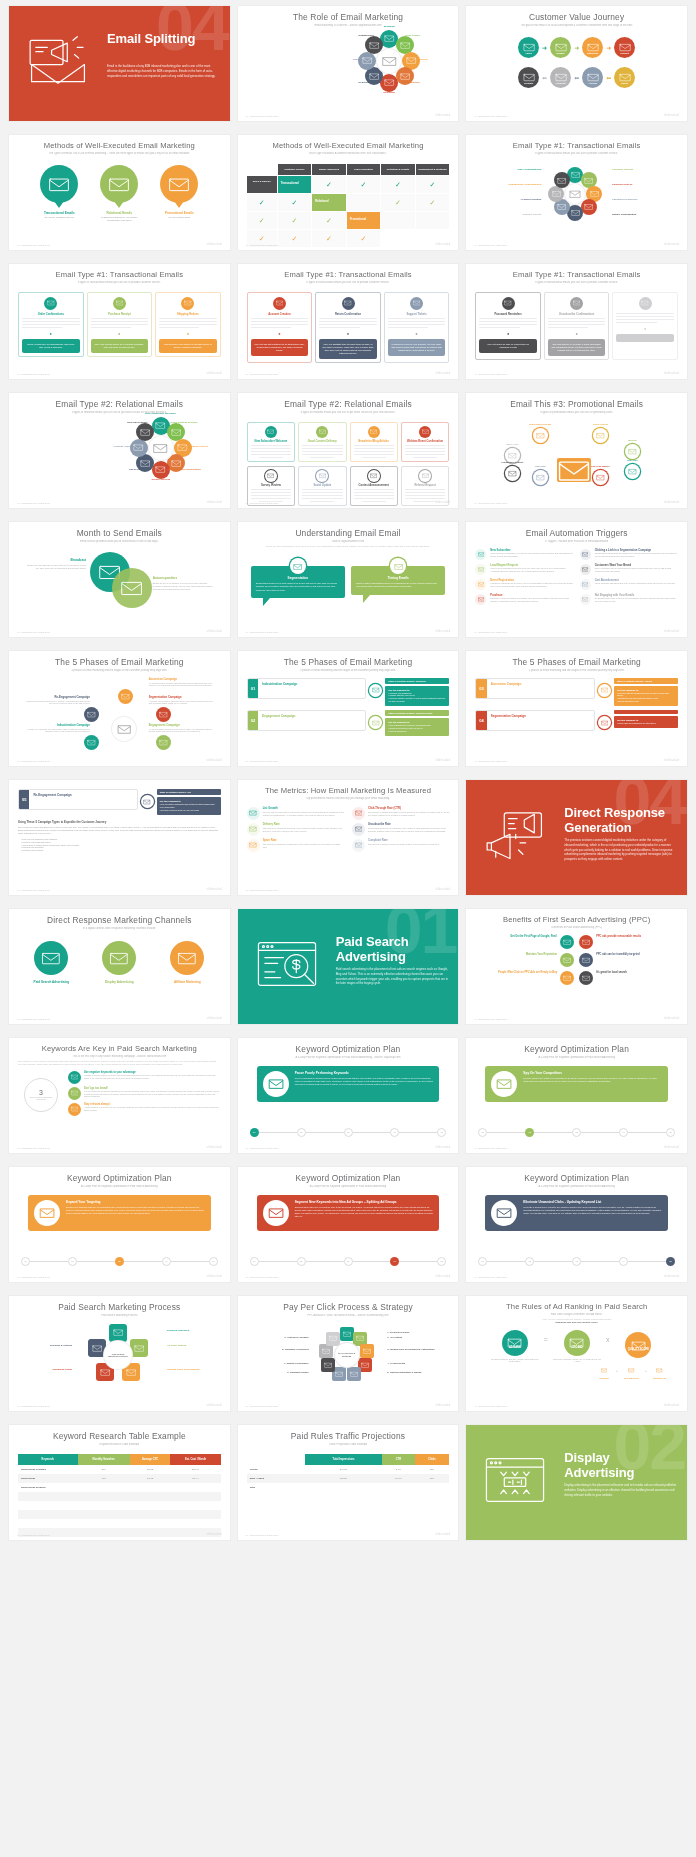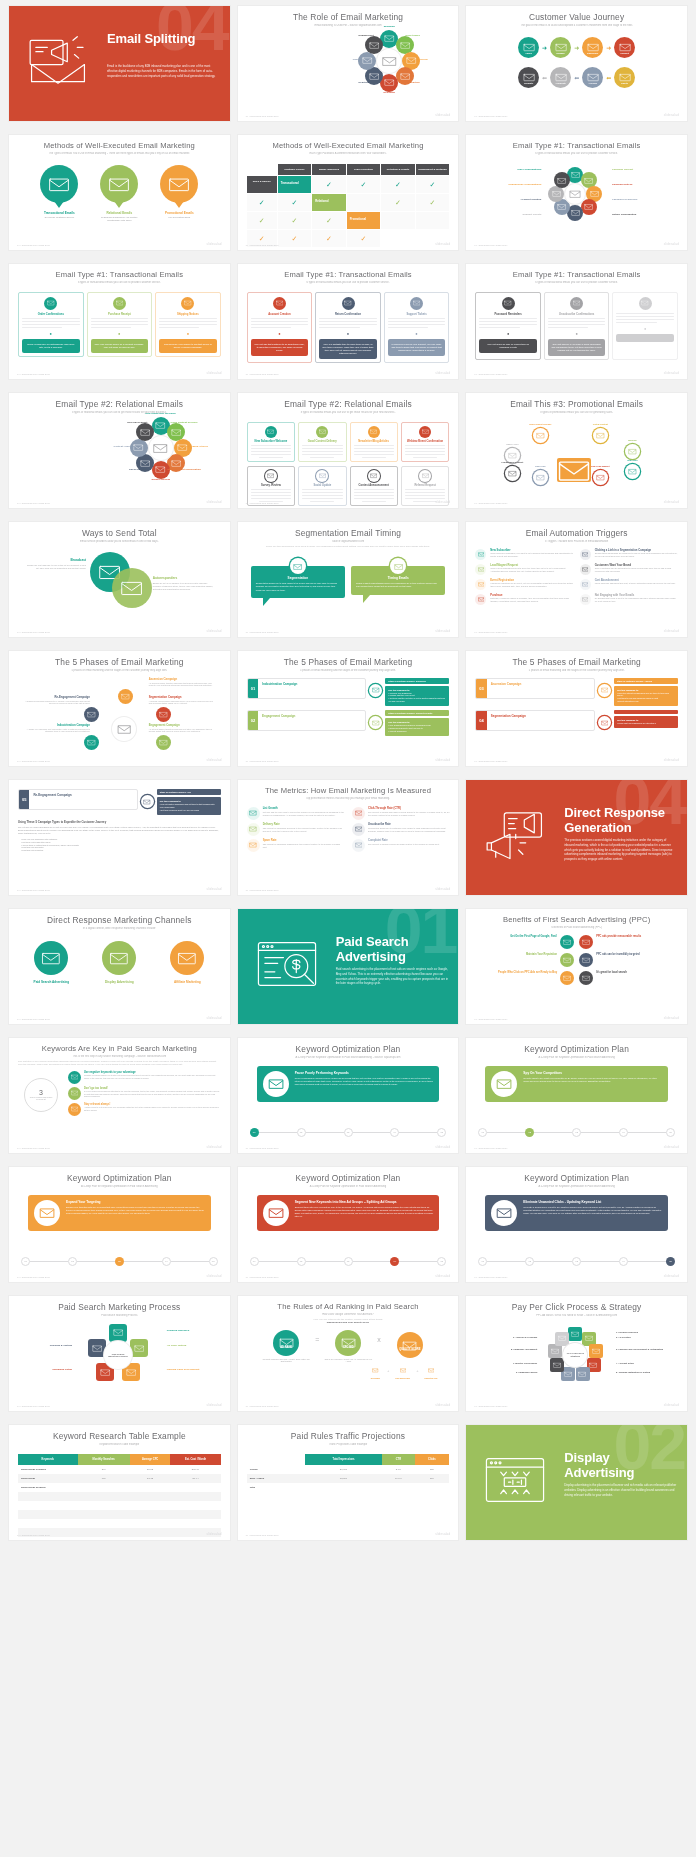--- a/index.html
+++ b/index.html
@@ -915,21 +915,21 @@
           </div>
         </div>
         <div class="s-foot">
     <span>04 | slidesalad.com Class 2019</span>
     <span class="wm">slidesalad</span>
         </div>
       </div>
     </div>
     <div class="slide">
       <div class="inner">
-        <div class="s-title">Ways to Send Total</div>
+        <div class="s-title">Month to Send Emails</div>
   <div class="s-sub">Email service providers allow you to send emails in one of two ways.</div>
         <div class="venn">
     <div class="circ ic" style="position:absolute;left:72px;top:4px;width:40px;height:40px;background:#17a28b">
             <svg viewBox="0 0 40 30">
               <path class="wstroke" d="M3 8l17 12L37 8"></path>
               <rect class="wstroke" x="3" y="6" width="34" height="21" rx="1"></rect>
             </svg>
           </div>
     <div class="circ ic" style="position:absolute;left:94px;top:20px;width:40px;height:40px;background:#9cc05d;opacity:.9">
             <svg viewBox="0 0 40 30">
@@ -947,21 +947,21 @@
           </div>
   </div>
         <div class="s-foot">
     <span>04 | slidesalad.com Class 2019</span>
     <span class="wm">slidesalad</span>
         </div>
       </div>
     </div>
     <div class="slide">
       <div class="inner">
-        <div class="s-title">Segmentation Email Timing</div>
+        <div class="s-title">Understanding Email Email</div>
   <div class="s-sub">Source: digitalmarketer.com</div>
         <div class="s-sub2">There are two approaches you'll need to make your subscribers excited about getting your emails and you want to make them open and engage with them.</div>
         <div style="display:flex;gap:6px;margin-top:10px;padding:0 4px">
           <div style="flex:1;position:relative">
       <div class="circ ic" style="width:16px;height:16px;background:#fff;box-shadow:0 0 0 1.4px #17a28b;margin:0 auto -8px;position:relative;z-index:2">
               <svg viewBox="0 0 40 30" style="width:58%">
                 <path d="M3 8l17 12L37 8M3 6h34v21H3z" fill="none" stroke="#17a28b" stroke-width="2"></path>
               </svg>
             </div>
       <div style="background:#17a28b;border-radius:2px;padding:10px 5px 6px;color:#fff">
@@ -1842,20 +1842,96 @@
           <div class="circ" style="position:absolute;left:86px;top:20px;width:28px;height:28px;background:#fff;box-shadow:0 0 0 1px #eee;display:flex;align-items:center;justify-content:center;text-align:center;font-size:2.2px;font-weight:700;color:#6b6b6e;padding:3px">Paid Search Marketing Process</div>
         </div>
         <div class="s-foot">
     <span>04 | slidesalad.com Class 2019</span>
     <span class="wm">slidesalad</span>
         </div>
       </div>
     </div>
     <div class="slide">
       <div class="inner">
+        <div class="s-title">Pay Per Click Process &amp; Strategy</div>
+  <div class="s-sub">PPC Ad Basics: What You Need to Know – Source: b2bmarketing.com</div>
+        <div style="position:relative;height:72px;margin-top:3px">
+          <div class="ic" style="position:absolute;left:93px;top:6px;width:14px;height:14px;background:#17a28b;border-radius:2px">
+            <svg viewBox="0 0 40 30">
+              <path class="wstroke" d="M3 8l17 12L37 8"></path>
+              <rect class="wstroke" x="3" y="6" width="34" height="21" rx="1"></rect>
+            </svg>
+          </div>
+          <div style="position:absolute;right:2px;text-align:left;top:10px;width:60px;font-size:2.2px;font-weight:700;color:#58585b">1. Keyword Research</div>
+          <div class="ic" style="position:absolute;left:106.49853980341733px;top:10.913066694501463px;width:14px;height:14px;background:#9cc05d;border-radius:2px">
+            <svg viewBox="0 0 40 30">
+              <path class="wstroke" d="M3 8l17 12L37 8"></path>
+              <rect class="wstroke" x="3" y="6" width="34" height="21" rx="1"></rect>
+            </svg>
+          </div>
+          <div style="position:absolute;right:2px;text-align:left;top:14.913066694501463px;width:60px;font-size:2.2px;font-weight:700;color:#58585b">2. Ad Creation</div>
+          <div class="ic" style="position:absolute;left:113.68096281325637px;top:23.353388268994465px;width:14px;height:14px;background:#f2a03d;border-radius:2px">
+            <svg viewBox="0 0 40 30">
+              <path class="wstroke" d="M3 8l17 12L37 8"></path>
+              <rect class="wstroke" x="3" y="6" width="34" height="21" rx="1"></rect>
+            </svg>
+          </div>
+          <div style="position:absolute;right:2px;text-align:left;top:27.353388268994465px;width:60px;font-size:2.2px;font-weight:700;color:#58585b">3. Landing Page Development &amp; Optimization</div>
+          <div class="ic" style="position:absolute;left:111.18653347947321px;top:37.5px;width:14px;height:14px;background:#cf4931;border-radius:2px">
+            <svg viewBox="0 0 40 30">
+              <path class="wstroke" d="M3 8l17 12L37 8"></path>
+              <rect class="wstroke" x="3" y="6" width="34" height="21" rx="1"></rect>
+            </svg>
+          </div>
+          <div style="position:absolute;right:2px;text-align:left;top:41.5px;width:60px;font-size:2.2px;font-weight:700;color:#58585b">4. Account Setup</div>
+          <div class="ic" style="position:absolute;left:100.18242300983904px;top:46.733545036504076px;width:14px;height:14px;background:#8b9bb0;border-radius:2px">
+            <svg viewBox="0 0 40 30">
+              <path class="wstroke" d="M3 8l17 12L37 8"></path>
+              <rect class="wstroke" x="3" y="6" width="34" height="21" rx="1"></rect>
+            </svg>
+          </div>
+          <div style="position:absolute;right:2px;text-align:left;top:50.733545036504076px;width:60px;font-size:2.2px;font-weight:700;color:#58585b">5. Tracking Installation &amp; Testing</div>
+          <div class="ic" style="position:absolute;left:85.81757699016096px;top:46.733545036504076px;width:14px;height:14px;background:#8b9bb0;border-radius:2px">
+            <svg viewBox="0 0 40 30">
+              <path class="wstroke" d="M3 8l17 12L37 8"></path>
+              <rect class="wstroke" x="3" y="6" width="34" height="21" rx="1"></rect>
+            </svg>
+          </div>
+          <div style="position:absolute;left:2px;text-align:right;top:50.733545036504076px;width:60px;font-size:2.2px;font-weight:700;color:#58585b">6. Campaign Launch</div>
+          <div class="ic" style="position:absolute;left:74.81346652052679px;top:37.5px;width:14px;height:14px;background:#4e4e51;border-radius:2px">
+            <svg viewBox="0 0 40 30">
+              <path class="wstroke" d="M3 8l17 12L37 8"></path>
+              <rect class="wstroke" x="3" y="6" width="34" height="21" rx="1"></rect>
+            </svg>
+          </div>
+          <div style="position:absolute;left:2px;text-align:right;top:41.5px;width:60px;font-size:2.2px;font-weight:700;color:#58585b">7. Monitor Performance</div>
+          <div class="ic" style="position:absolute;left:72.31903718674363px;top:23.35338826899446px;width:14px;height:14px;background:#b6b6b8;border-radius:2px">
+            <svg viewBox="0 0 40 30">
+              <path class="wstroke" d="M3 8l17 12L37 8"></path>
+              <rect class="wstroke" x="3" y="6" width="34" height="21" rx="1"></rect>
+            </svg>
+          </div>
+          <div style="position:absolute;left:2px;text-align:right;top:27.35338826899446px;width:60px;font-size:2.2px;font-weight:700;color:#58585b">8. Campaign Assessment</div>
+          <div class="ic" style="position:absolute;left:79.50146019658267px;top:10.913066694501463px;width:14px;height:14px;background:#cfcfd1;border-radius:2px">
+            <svg viewBox="0 0 40 30">
+              <path class="wstroke" d="M3 8l17 12L37 8"></path>
+              <rect class="wstroke" x="3" y="6" width="34" height="21" rx="1"></rect>
+            </svg>
+          </div>
+          <div style="position:absolute;left:2px;text-align:right;top:14.913066694501463px;width:60px;font-size:2.2px;font-weight:700;color:#58585b">9. Analysis &amp; Feedback</div>
+          <div class="circ" style="position:absolute;left:88px;top:22px;width:24px;height:24px;background:#fff;box-shadow:0 0 0 1px #e8e8e8;display:flex;align-items:center;justify-content:center;text-align:center;font-size:2.4px;font-weight:700;color:#6b6b6e;padding:2px">PPC Process &amp; Strategy</div>
+        </div>
+        <div class="s-foot">
+    <span>04 | slidesalad.com Class 2019</span>
+    <span class="wm">slidesalad</span>
+        </div>
+      </div>
+    </div>
+    <div class="slide">
+      <div class="inner">
         <div class="s-title sm">The Rules of Ad Ranking in Paid Search</div>
   <div class="s-sub">How Does Google Determine Your Ad Rank?</div>
         <div class="s-sub2">Here you are entered into the auction, Google looks at two things:<br><b style="color:#6b6b6e">Maximum Bid and your Quality Score</b></div>
   <div style="display:flex;align-items:center;justify-content:center;gap:5px;margin-top:5px">
           <div style="text-align:center;width:48px">
       <div class="circ ic" style="width:26px;height:26px;background:#17a28b;margin:0 auto 2px">
               <svg viewBox="0 0 40 30">
                 <path class="wstroke" d="M3 8l17 12L37 8"></path>
                 <rect class="wstroke" x="3" y="6" width="34" height="21" rx="1"></rect>
               </svg>
@@ -1906,96 +1982,20 @@
           </div>
           <div style="font-size:4px;color:#c5c5c8;margin-top:3px">+</div>
           <div style="text-align:center">
       <div class="ic" style="width:11px;height:11px;margin:0 auto">
         <svg viewBox="0 0 40 30">
                 <path d="M3 8l17 12L37 8M3 6h34v21H3z" fill="none" stroke="#f2a03d" stroke-width="2.4"></path>
               </svg>
             </div>
       <div style="font-size:1.9px;font-weight:700;color:#f2a03d;margin-top:1px">Expected CTR</div>
           </div>
-        </div>
-        <div class="s-foot">
-    <span>04 | slidesalad.com Class 2019</span>
-    <span class="wm">slidesalad</span>
-        </div>
-      </div>
-    </div>
-    <div class="slide">
-      <div class="inner">
-        <div class="s-title">Pay Per Click Process &amp; Strategy</div>
-  <div class="s-sub">PPC Ad Basics: What You Need to Know – Source: b2bmarketing.com</div>
-        <div style="position:relative;height:72px;margin-top:3px">
-          <div class="ic" style="position:absolute;left:93px;top:6px;width:14px;height:14px;background:#17a28b;border-radius:2px">
-            <svg viewBox="0 0 40 30">
-              <path class="wstroke" d="M3 8l17 12L37 8"></path>
-              <rect class="wstroke" x="3" y="6" width="34" height="21" rx="1"></rect>
-            </svg>
-          </div>
-          <div style="position:absolute;right:2px;text-align:left;top:10px;width:60px;font-size:2.2px;font-weight:700;color:#58585b">1. Keyword Research</div>
-          <div class="ic" style="position:absolute;left:106.49853980341733px;top:10.913066694501463px;width:14px;height:14px;background:#9cc05d;border-radius:2px">
-            <svg viewBox="0 0 40 30">
-              <path class="wstroke" d="M3 8l17 12L37 8"></path>
-              <rect class="wstroke" x="3" y="6" width="34" height="21" rx="1"></rect>
-            </svg>
-          </div>
-          <div style="position:absolute;right:2px;text-align:left;top:14.913066694501463px;width:60px;font-size:2.2px;font-weight:700;color:#58585b">2. Ad Creation</div>
-          <div class="ic" style="position:absolute;left:113.68096281325637px;top:23.353388268994465px;width:14px;height:14px;background:#f2a03d;border-radius:2px">
-            <svg viewBox="0 0 40 30">
-              <path class="wstroke" d="M3 8l17 12L37 8"></path>
-              <rect class="wstroke" x="3" y="6" width="34" height="21" rx="1"></rect>
-            </svg>
-          </div>
-          <div style="position:absolute;right:2px;text-align:left;top:27.353388268994465px;width:60px;font-size:2.2px;font-weight:700;color:#58585b">3. Landing Page Development &amp; Optimization</div>
-          <div class="ic" style="position:absolute;left:111.18653347947321px;top:37.5px;width:14px;height:14px;background:#cf4931;border-radius:2px">
-            <svg viewBox="0 0 40 30">
-              <path class="wstroke" d="M3 8l17 12L37 8"></path>
-              <rect class="wstroke" x="3" y="6" width="34" height="21" rx="1"></rect>
-            </svg>
-          </div>
-          <div style="position:absolute;right:2px;text-align:left;top:41.5px;width:60px;font-size:2.2px;font-weight:700;color:#58585b">4. Account Setup</div>
-          <div class="ic" style="position:absolute;left:100.18242300983904px;top:46.733545036504076px;width:14px;height:14px;background:#8b9bb0;border-radius:2px">
-            <svg viewBox="0 0 40 30">
-              <path class="wstroke" d="M3 8l17 12L37 8"></path>
-              <rect class="wstroke" x="3" y="6" width="34" height="21" rx="1"></rect>
-            </svg>
-          </div>
-          <div style="position:absolute;right:2px;text-align:left;top:50.733545036504076px;width:60px;font-size:2.2px;font-weight:700;color:#58585b">5. Tracking Installation &amp; Testing</div>
-          <div class="ic" style="position:absolute;left:85.81757699016096px;top:46.733545036504076px;width:14px;height:14px;background:#8b9bb0;border-radius:2px">
-            <svg viewBox="0 0 40 30">
-              <path class="wstroke" d="M3 8l17 12L37 8"></path>
-              <rect class="wstroke" x="3" y="6" width="34" height="21" rx="1"></rect>
-            </svg>
-          </div>
-          <div style="position:absolute;left:2px;text-align:right;top:50.733545036504076px;width:60px;font-size:2.2px;font-weight:700;color:#58585b">6. Campaign Launch</div>
-          <div class="ic" style="position:absolute;left:74.81346652052679px;top:37.5px;width:14px;height:14px;background:#4e4e51;border-radius:2px">
-            <svg viewBox="0 0 40 30">
-              <path class="wstroke" d="M3 8l17 12L37 8"></path>
-              <rect class="wstroke" x="3" y="6" width="34" height="21" rx="1"></rect>
-            </svg>
-          </div>
-          <div style="position:absolute;left:2px;text-align:right;top:41.5px;width:60px;font-size:2.2px;font-weight:700;color:#58585b">7. Monitor Performance</div>
-          <div class="ic" style="position:absolute;left:72.31903718674363px;top:23.35338826899446px;width:14px;height:14px;background:#b6b6b8;border-radius:2px">
-            <svg viewBox="0 0 40 30">
-              <path class="wstroke" d="M3 8l17 12L37 8"></path>
-              <rect class="wstroke" x="3" y="6" width="34" height="21" rx="1"></rect>
-            </svg>
-          </div>
-          <div style="position:absolute;left:2px;text-align:right;top:27.35338826899446px;width:60px;font-size:2.2px;font-weight:700;color:#58585b">8. Campaign Assessment</div>
-          <div class="ic" style="position:absolute;left:79.50146019658267px;top:10.913066694501463px;width:14px;height:14px;background:#cfcfd1;border-radius:2px">
-            <svg viewBox="0 0 40 30">
-              <path class="wstroke" d="M3 8l17 12L37 8"></path>
-              <rect class="wstroke" x="3" y="6" width="34" height="21" rx="1"></rect>
-            </svg>
-          </div>
-          <div style="position:absolute;left:2px;text-align:right;top:14.913066694501463px;width:60px;font-size:2.2px;font-weight:700;color:#58585b">9. Analysis &amp; Feedback</div>
-          <div class="circ" style="position:absolute;left:88px;top:22px;width:24px;height:24px;background:#fff;box-shadow:0 0 0 1px #e8e8e8;display:flex;align-items:center;justify-content:center;text-align:center;font-size:2.4px;font-weight:700;color:#6b6b6e;padding:2px">PPC Process &amp; Strategy</div>
         </div>
         <div class="s-foot">
     <span>04 | slidesalad.com Class 2019</span>
     <span class="wm">slidesalad</span>
         </div>
       </div>
     </div>
     <div class="slide">
       <div class="inner">
         <div class="s-title">Keyword Research Table Example</div>

